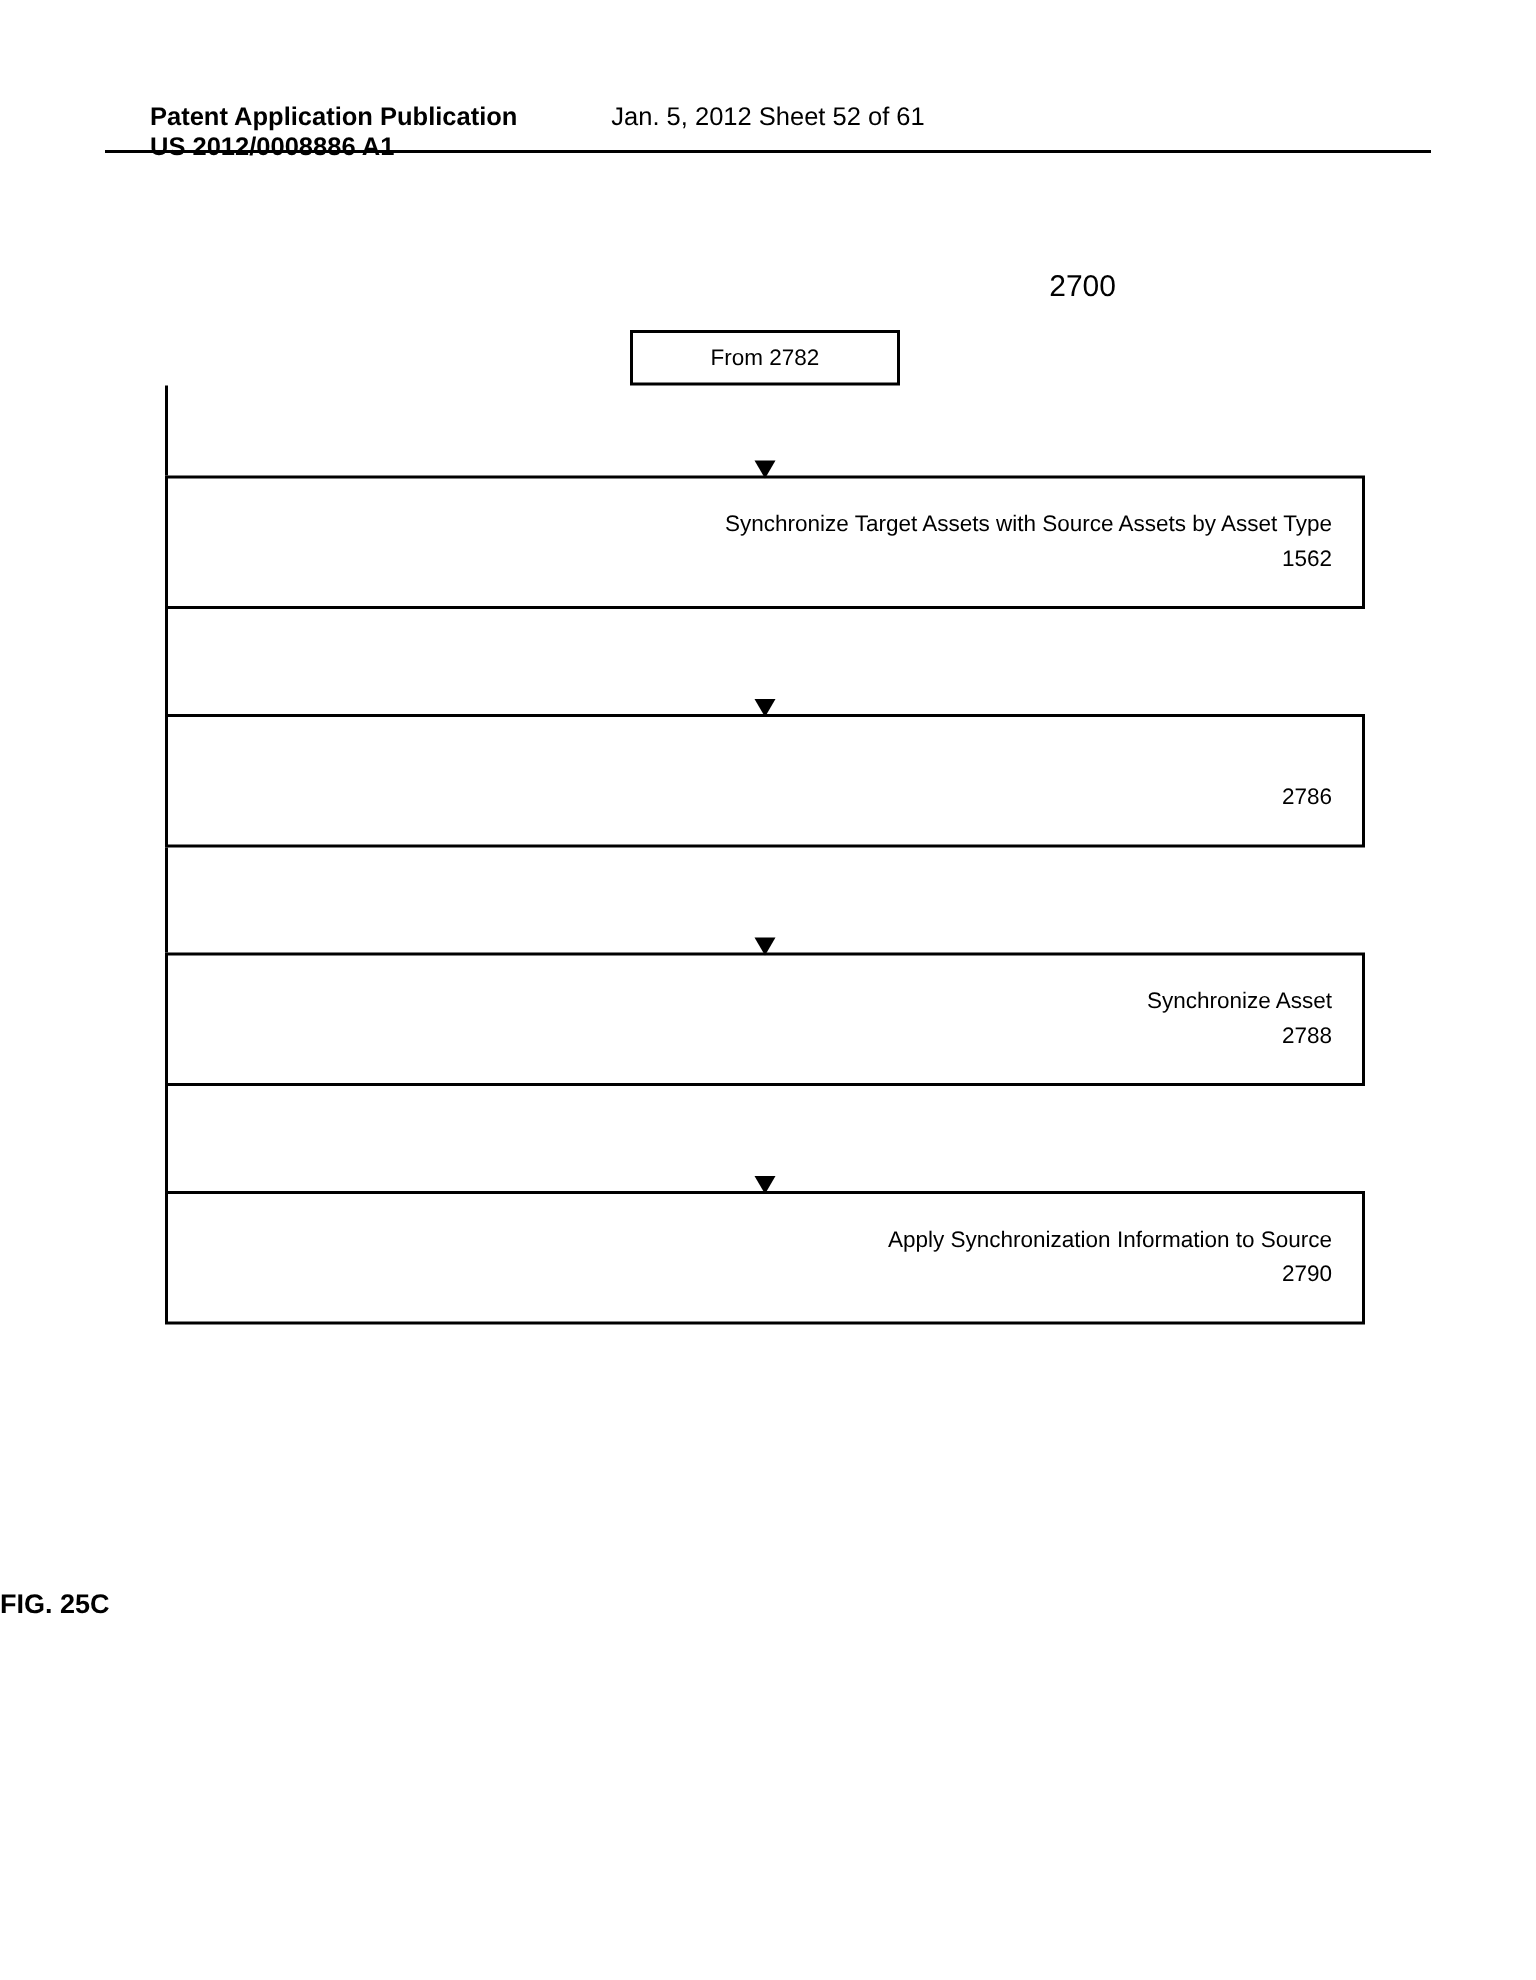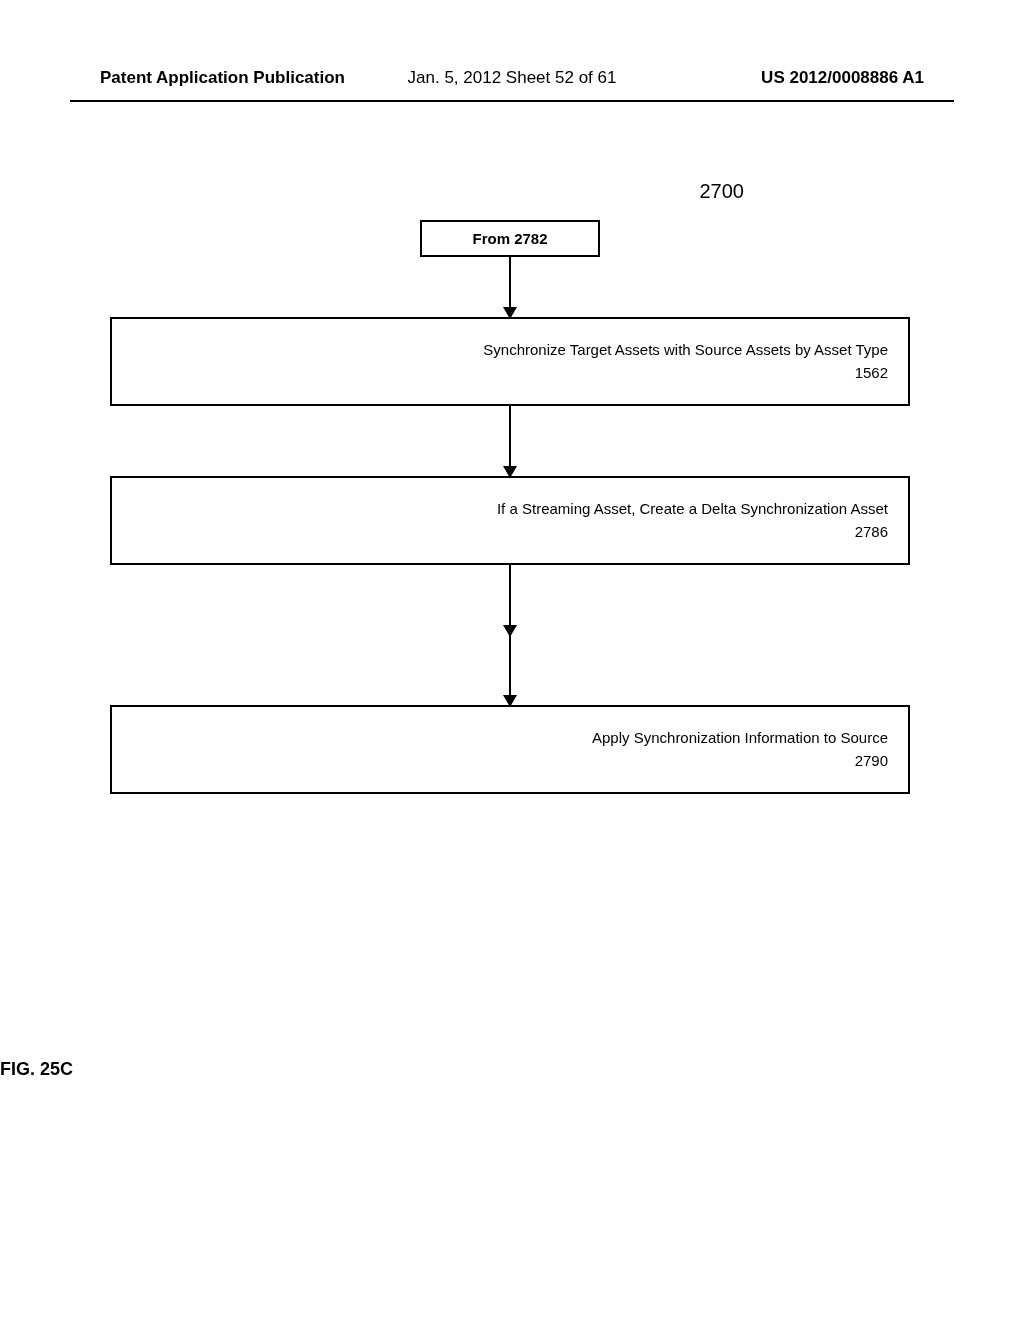--- a/index.html
+++ b/index.html
@@ -1,18 +1,19 @@
 <!DOCTYPE html>
 <html><head>
   <meta charset="utf-8">
   <style>
     * {
       margin: 0;
       padding: 0;
       box-sizing: border-box;
+      flex-direction: column;
     }
     body {
       width: 1024px;
       height: 1320px;
       background: white;
       font-family: Arial, Helvetica, sans-serif;
       position: relative;
     }
     .header {
       position: absolute;
@@ -55,21 +56,20 @@
       left: 110px;
       width: 800px;
     }
     .start-box {
       width: 180px;
       margin: 0 auto;
       border: 2px solid black;
       padding: 8px 16px;
       text-align: center;
       font-size: 15px;
-      font-weight: bold;
     }
     .process-box {
       width: 100%;
       border: 2px solid black;
       padding: 20px;
       text-align: right;
       font-size: 15px;
       line-height: 1.5;
     }
     .arrow-container {
@@ -135,29 +135,33 @@
     <span>Synchronize Target Assets with Source Assets by Asset Type</span><br>
     <span>1562</span>
   </div>
 
   <div class="arrow-container">
     <div class="arrow-line"></div>
     <div class="arrow-head"></div>
   </div>
 
   <div class="process-box">
-    <span>If a Streaming Asset, Create a Delta Synchronization Asset</span><br>
+    <br>
     <span>2786</span>
   </div>
 
   <div class="arrow-container">
     <div class="arrow-line"></div>
     <div class="arrow-head"></div>
   </div>
 
+  <div class="process-box">
+    <span>Synchronize Asset</span><br>
+    <span>2788</span>
+  </div>
 
   <div class="arrow-container">
     <div class="arrow-line"></div>
     <div class="arrow-head"></div>
   </div>
 
   <div class="process-box">
     <span>Apply Synchronization Information to Source</span><br>
     <span>2790</span>
   </div>

